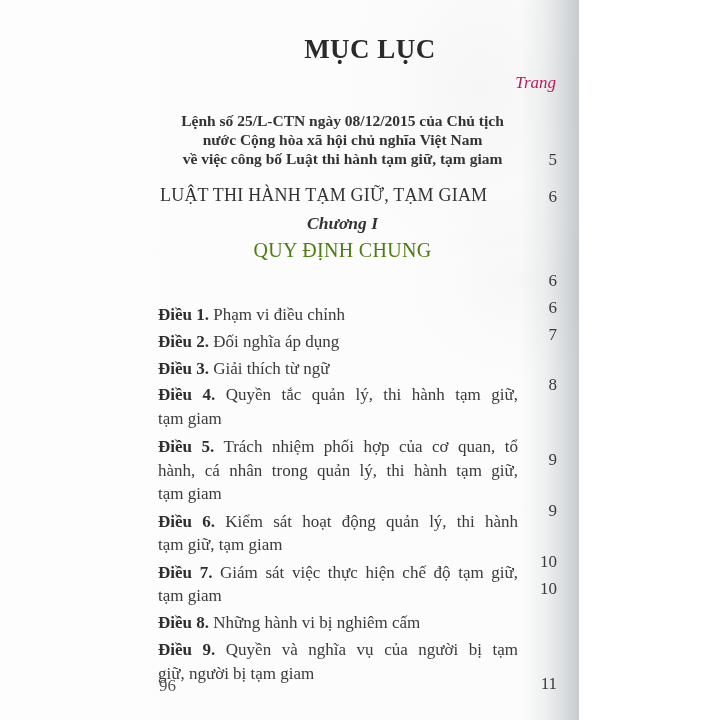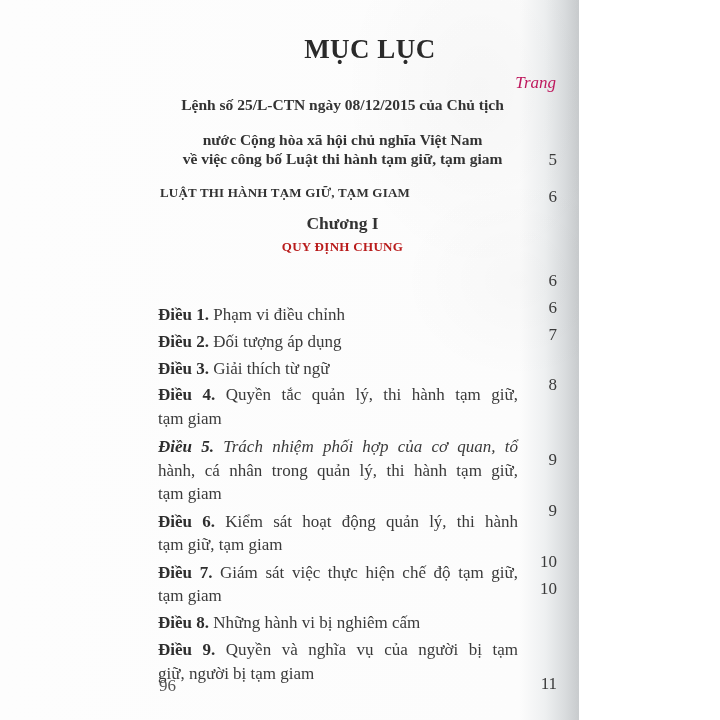--- a/index.html
+++ b/index.html
@@ -20,74 +20,74 @@
       radial-gradient(ellipse at 520px 280px, rgba(0,0,0,0.02), transparent 120px);
   }
   .abs { position:absolute; white-space:nowrap; }
   .title {
     left:0; width:740px; top:34px; text-align:center;
     font-size:27px; font-weight:bold; letter-spacing:0.5px; color:#2a2a2a;
   }
   .trang { right:164px; top:73px; font-style:italic; font-size:17px; color:#be185d; }
   .lenh { left:150px; width:385px; text-align:center; font-weight:bold; font-size:15.5px; color:#333; }
   .pg { right:163px; font-size:17px; color:#3a3a3a; text-align:right; }
-  .law { left:160px; top:185px; font-weight:bold; font-size:13px; color:#333; letter-spacing:0.2px; }
-  .chuong { left:150px; width:385px; top:213px; text-align:center; font-weight:bold; font-size:17.5px; color:#333; }
-  .qdc { left:150px; width:385px; top:239px; text-align:center; font-weight:bold; font-size:13px; color:#b91c1c; letter-spacing:0.3px; }
+  .law { left:160px; top:185px; font-weight:normal; font-size:18px; color:#333; letter-spacing:0.2px; }
+  .chuong { left:150px; width:385px; top:213px; text-align:center; font-weight:bold; font-size:17.5px; color:#333;font-style:italic; }
+  .qdc { left:150px; width:385px; top:239px; text-align:center; font-weight:normal; font-size:20px; color:#4d7c0f; letter-spacing:0.3px; }
   .art { left:158px; font-size:17px; color:#3a3a3a;margin-top:34px; }
   .art b { color:#2e2e2e; }
   .justify { width:360px; text-align:justify; text-align-last:justify; }
   .footer { left:159px; top:676px; font-size:17px; color:#555; }
 </style>
 </head>
 <body>
 
 <div class="page"></div>
 <div class="ghost"></div>
 
 <div class="abs title">MỤC LỤC</div>
 <div class="abs trang">Trang</div>
 
-<div class="abs lenh" style="top:96px;">Lệnh số 25/L-CTN ngày 08/12/2015 của Chủ tịch</div>
+<div class="abs lenh" style="top:112px;">Lệnh số 25/L-CTN ngày 08/12/2015 của Chủ tịch</div>
 <div class="abs lenh" style="top:131px;">nước Cộng hòa xã hội chủ nghĩa Việt Nam</div>
 <div class="abs lenh" style="top:150px;">về việc công bố Luật thi hành tạm giữ, tạm giam</div>
 <div class="abs pg" style="top:150px;">5</div>
 
 <div class="abs law">LUẬT THI HÀNH TẠM GIỮ, TẠM GIAM</div>
 <div class="abs pg" style="top:187px;">6</div>
 
 <div class="abs chuong">Chương I</div>
 <div class="abs qdc">QUY ĐỊNH CHUNG</div>
 
 <div class="abs art" style="top:271px;">
   <b>Điều 1.</b>
   <span>Phạm vi điều chỉnh</span>
 </div>
 <div class="abs pg" style="top:271px;">6</div>
 
 <div class="abs art" style="top:298px;">
   <b>Điều 2.</b>
-  <span>Đối tượng áp dụng</span>
+  <span>Đối nghĩa áp dụng</span>
 </div>
 <div class="abs pg" style="top:298px;">6</div>
 
 <div class="abs art" style="top:325px;">
   <b>Điều 3.</b>
   <span>Giải thích từ ngữ</span>
 </div>
 <div class="abs pg" style="top:325px;">7</div>
 
 <div class="abs art justify" style="top:351px;">
   <b>Điều 4.</b>
   <span>Quyền tắc quản lý, thi hành tạm giữ,</span>
 </div>
 <div class="abs art" style="top:375px;">tạm giam</div>
 <div class="abs pg" style="top:375px;">8</div>
 
-<div class="abs art justify" style="top:403px;font-style:italic;">
+<div class="abs art justify" style="top:403px;">
   <b>Điều 5.</b>
   <span>Trách nhiệm phối hợp của cơ quan, tổ</span>
 </div>
 <div class="abs art justify" style="top:427px;">hành, cá nhân trong quản lý, thi hành tạm giữ,</div>
 <div class="abs art" style="top:450px;">tạm giam</div>
 <div class="abs pg" style="top:450px;">9</div>
 
 <div class="abs art justify" style="top:478px;">
   <b>Điều 6.</b>
   <span>Kiểm sát hoạt động quản lý, thi hành</span>

